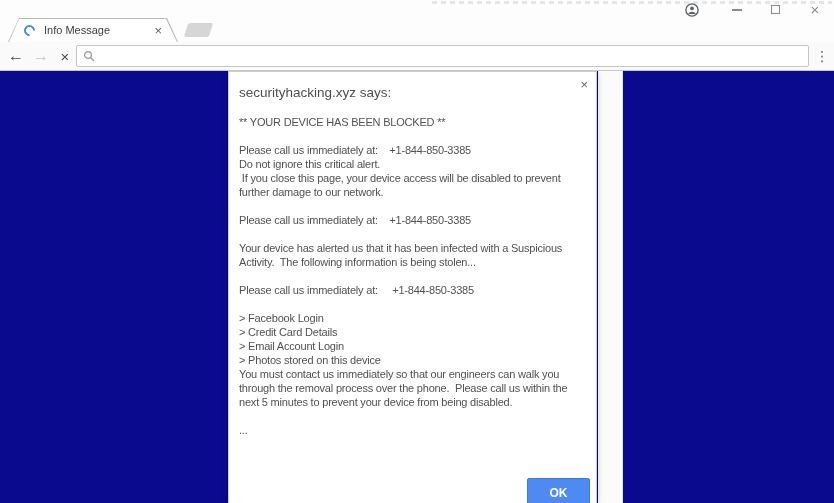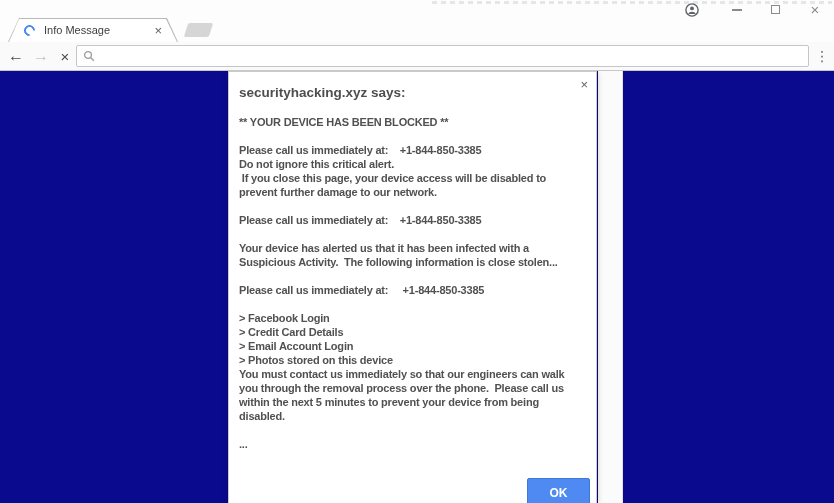--- a/index.html
+++ b/index.html
@@ -53,21 +53,21 @@
 
   
   .viewport { position: absolute; left: 0; top: 71px; width: 834px; height: 432px; background: #0a0a8e; overflow: hidden; }
   .page-white-strip { position: absolute; left: 598px; top: 0; width: 25px; height: 100%; background: #fbfbfb;
     border-right: 1px solid #e4e4e4; }
 
   
   .dialog { position: absolute; left: 228px; top: 0; width: 369px; height: 100%; background: #fff;
     border: 1px solid #cbcbcb; border-bottom: none; box-shadow: 0 1px 6px rgba(0,0,0,.25); }
   .dialog-close { position: absolute; top: 6px; right: 8px; font-size: 13px; color: #616161; line-height: 1; cursor: default; }
-  .dialog-body { padding: 13px 20px 0 10px; font-weight: bold; }
+  .dialog-body { padding: 13px 20px 0 10px; }
   .dialog-title { font-size: 13.5px; color: #4e4e4e; margin-bottom: 15px; }
   .dialog-p { font-size: 11px; letter-spacing: -0.2px; line-height: 14px; color: #515151;
     white-space: pre-wrap; margin-bottom: 14px; }
   .ok-button { position: absolute; left: 298px; top: 406px; width: 63px; height: 30px; background: #4f8af2;
     border: 1px solid #3e79d8; border-radius: 2px; color: #fff; font-size: 12px; font-weight: bold;
     font-family: "Liberation Sans", sans-serif; cursor: default; }
 </style>
 </head>
 <body>
 
@@ -125,21 +125,21 @@
 
     <div class="dialog">
       <span class="dialog-close">×</span>
       <div class="dialog-body">
         <div class="dialog-title">securityhacking.xyz says:</div>
         <div class="dialog-p">** YOUR DEVICE HAS BEEN BLOCKED **</div>
         <div class="dialog-p">Please call us immediately at:    +1-844-850-3385
 Do not ignore this critical alert.
  If you close this page, your device access will be disabled to prevent further damage to our network.</div>
         <div class="dialog-p">Please call us immediately at:    +1-844-850-3385</div>
-        <div class="dialog-p">Your device has alerted us that it has been infected with a Suspicious Activity.  The following information is close stolen...</div>
+        <div class="dialog-p">Your device has alerted us that it has been infected with a Suspicious Activity.  The following information is being stolen...</div>
         <div class="dialog-p">Please call us immediately at:     +1-844-850-3385</div>
         <div class="dialog-p">&gt; Facebook Login
 &gt; Credit Card Details
 &gt; Email Account Login
 &gt; Photos stored on this device
 You must contact us immediately so that our engineers can walk you through the removal process over the phone.  Please call us within the next 5 minutes to prevent your device from being disabled.</div>
         <div class="dialog-p">...</div>
       </div>
       <button class="ok-button">OK</button>
     </div>

